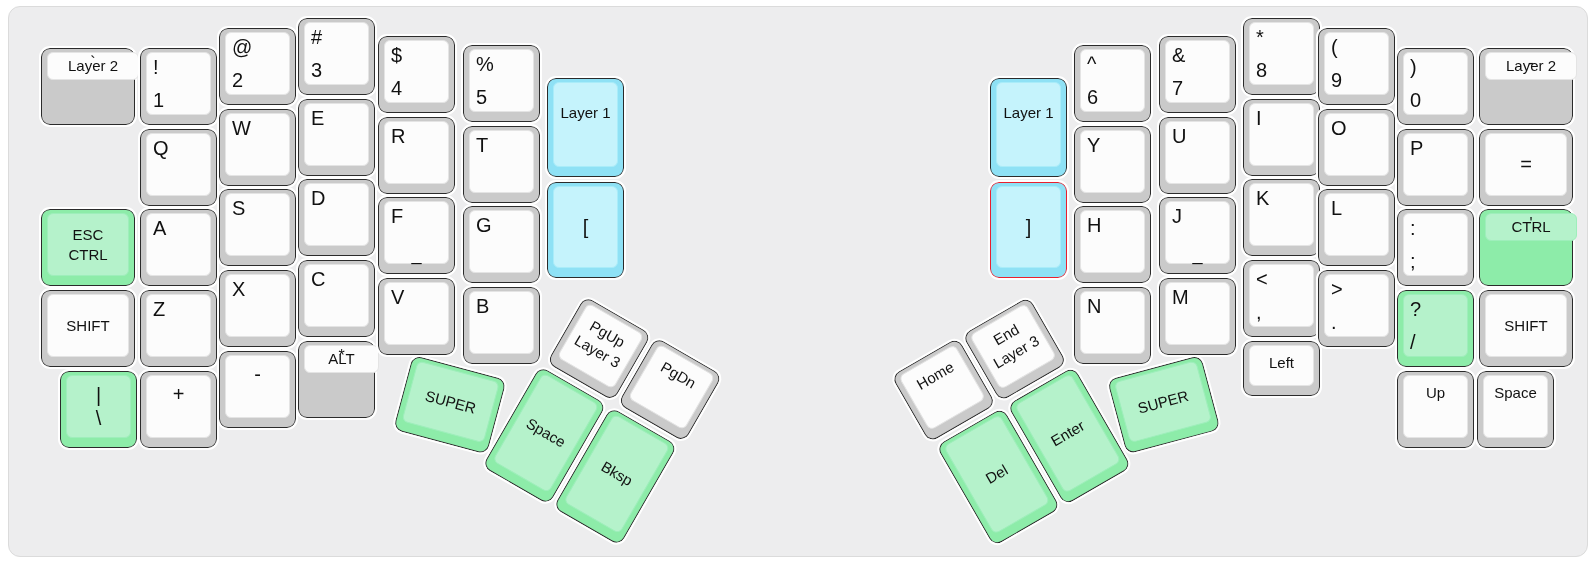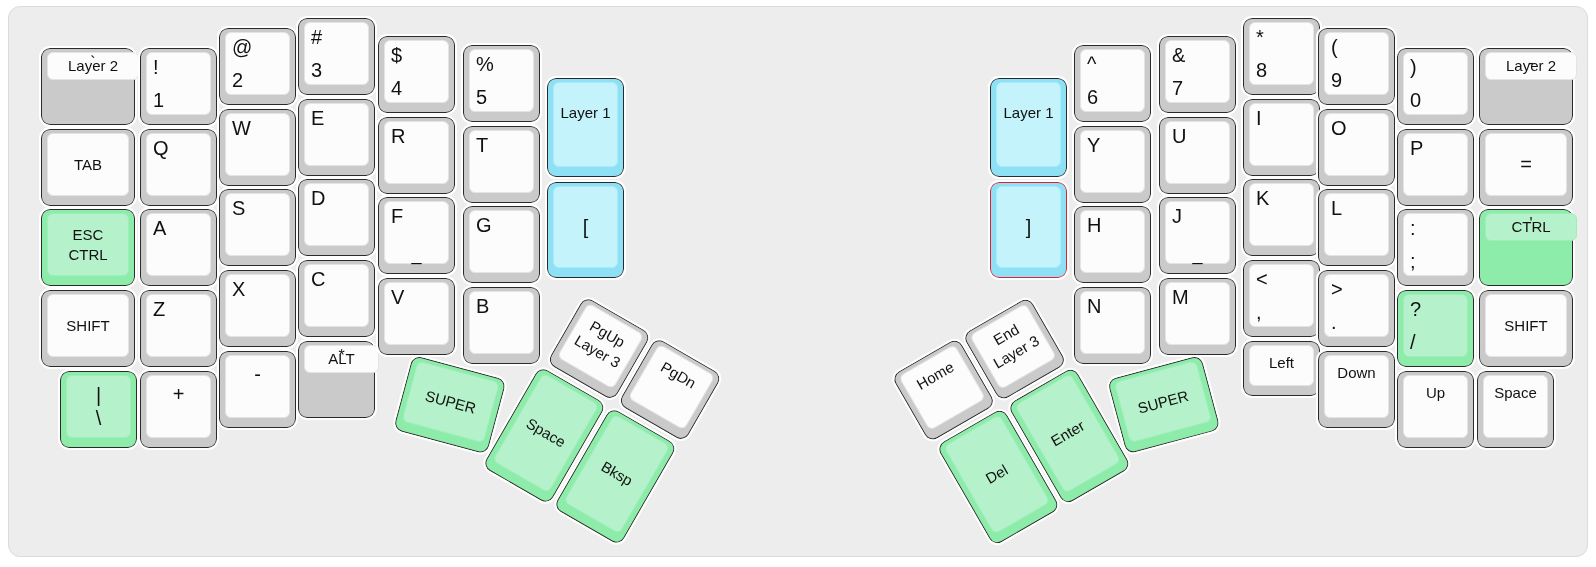--- a/index.html
+++ b/index.html
@@ -56,25 +56,20 @@
 <body>
 
 <div class="panel"></div>
 <div class="board" id="board">
     <div class="key c-w s-accent" style="left: 41px; top: 48px; width: 94px; height: 77px;">
       <div class="face">
         <span class="accent-top">`</span>
         <span class="lg sm">Layer 2</span>
       </div>
     </div>
-    <div class="key c-w s-mod" style="left: 41px; top: 129px; width: 94px; height: 77px;">
-      <div class="face">
-        <span class="lg sm">TAB</span>
-      </div>
-    </div>
     <div class="key c-g s-mod" style="left: 41px; top: 209px; width: 94px; height: 77px;">
       <div class="face">
         <span class="lg sm">ESC</span>
         <span class="lg sm">CTRL</span>
       </div>
     </div>
     <div class="key c-w s-mod" style="left: 41px; top: 290px; width: 94px; height: 77px;">
       <div class="face">
         <span class="lg sm">SHIFT</span>
       </div>
@@ -336,25 +331,20 @@
     </div>
     <div class="key c-w s-letter" style="left: 1318px; top: 189px; width: 77px; height: 77px;">
       <div class="face">
         <span class="lg big">L</span>
       </div>
     </div>
     <div class="key c-w s-stack" style="left: 1318px; top: 270px; width: 77px; height: 77px;">
       <div class="face">
         <span class="lg big">&gt;</span>
         <span class="lg big">.</span>
-      </div>
-    </div>
-    <div class="key c-w s-modtop" style="left: 1318px; top: 351px; width: 77px; height: 77px;">
-      <div class="face">
-        <span class="lg sm">Down</span>
       </div>
     </div>
     <div class="key c-w s-stack" style="left: 1397px; top: 48px; width: 77px; height: 77px;">
       <div class="face">
         <span class="lg big">)</span>
         <span class="lg big">0</span>
       </div>
     </div>
     <div class="key c-w s-letter" style="left: 1397px; top: 129px; width: 77px; height: 77px;">
       <div class="face">

